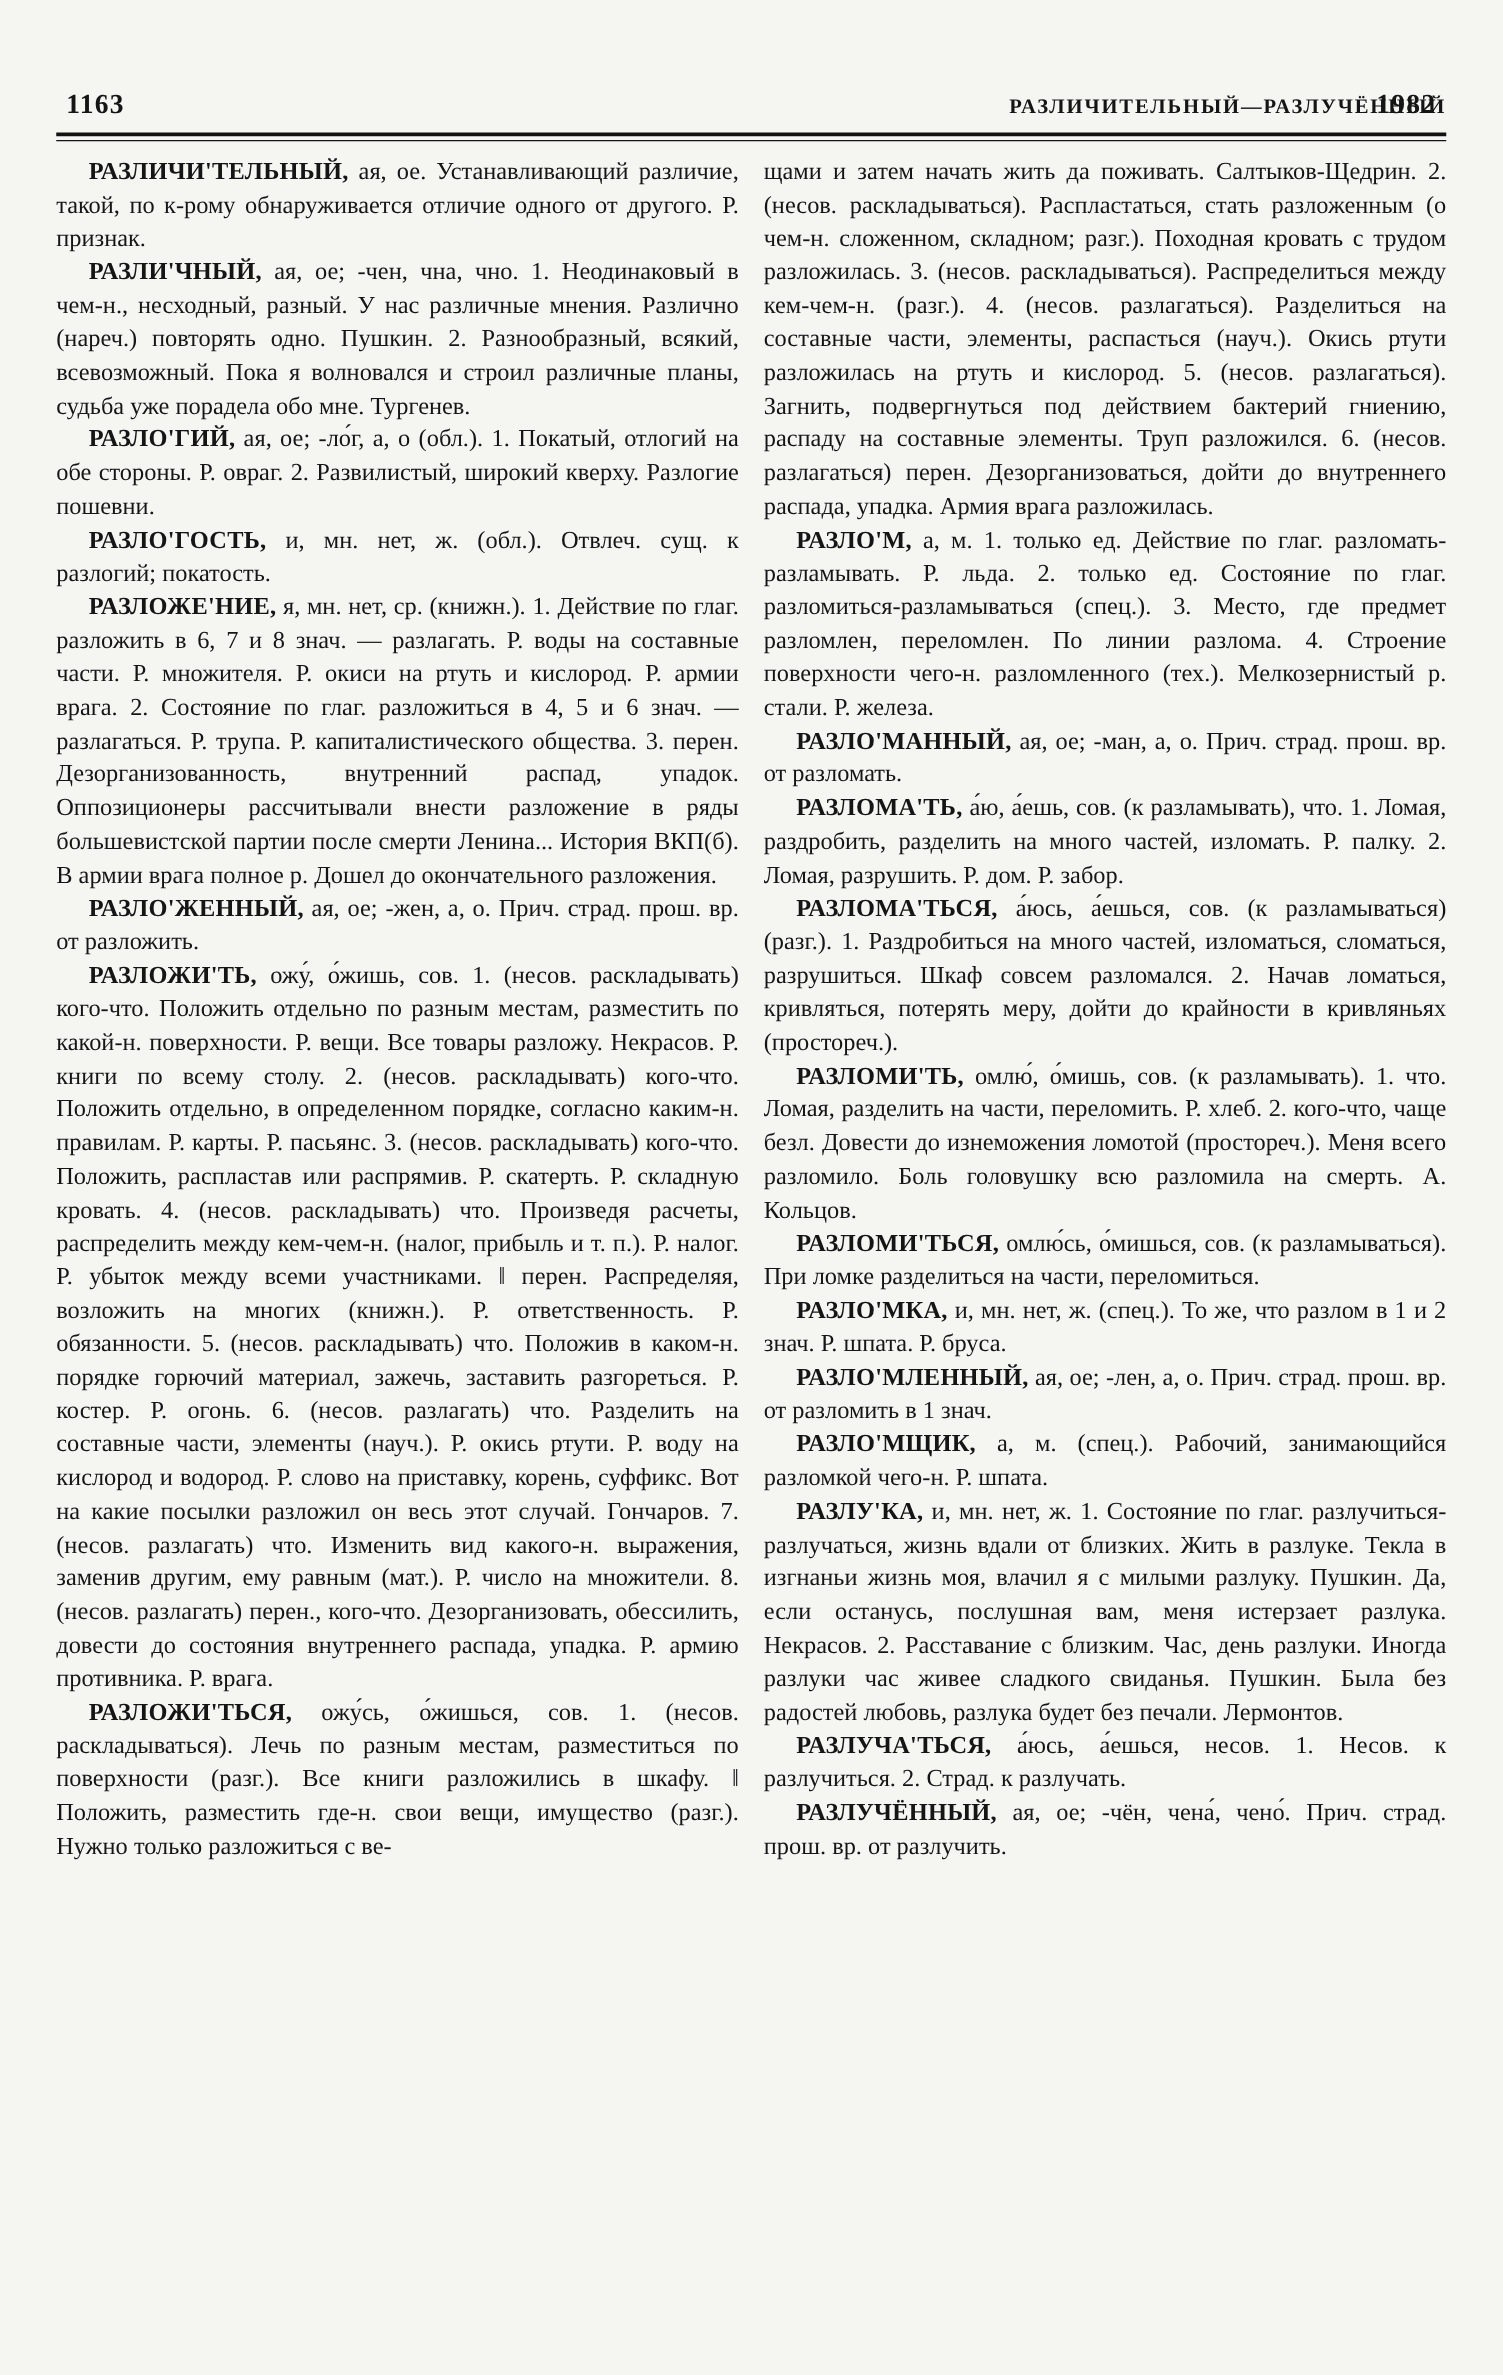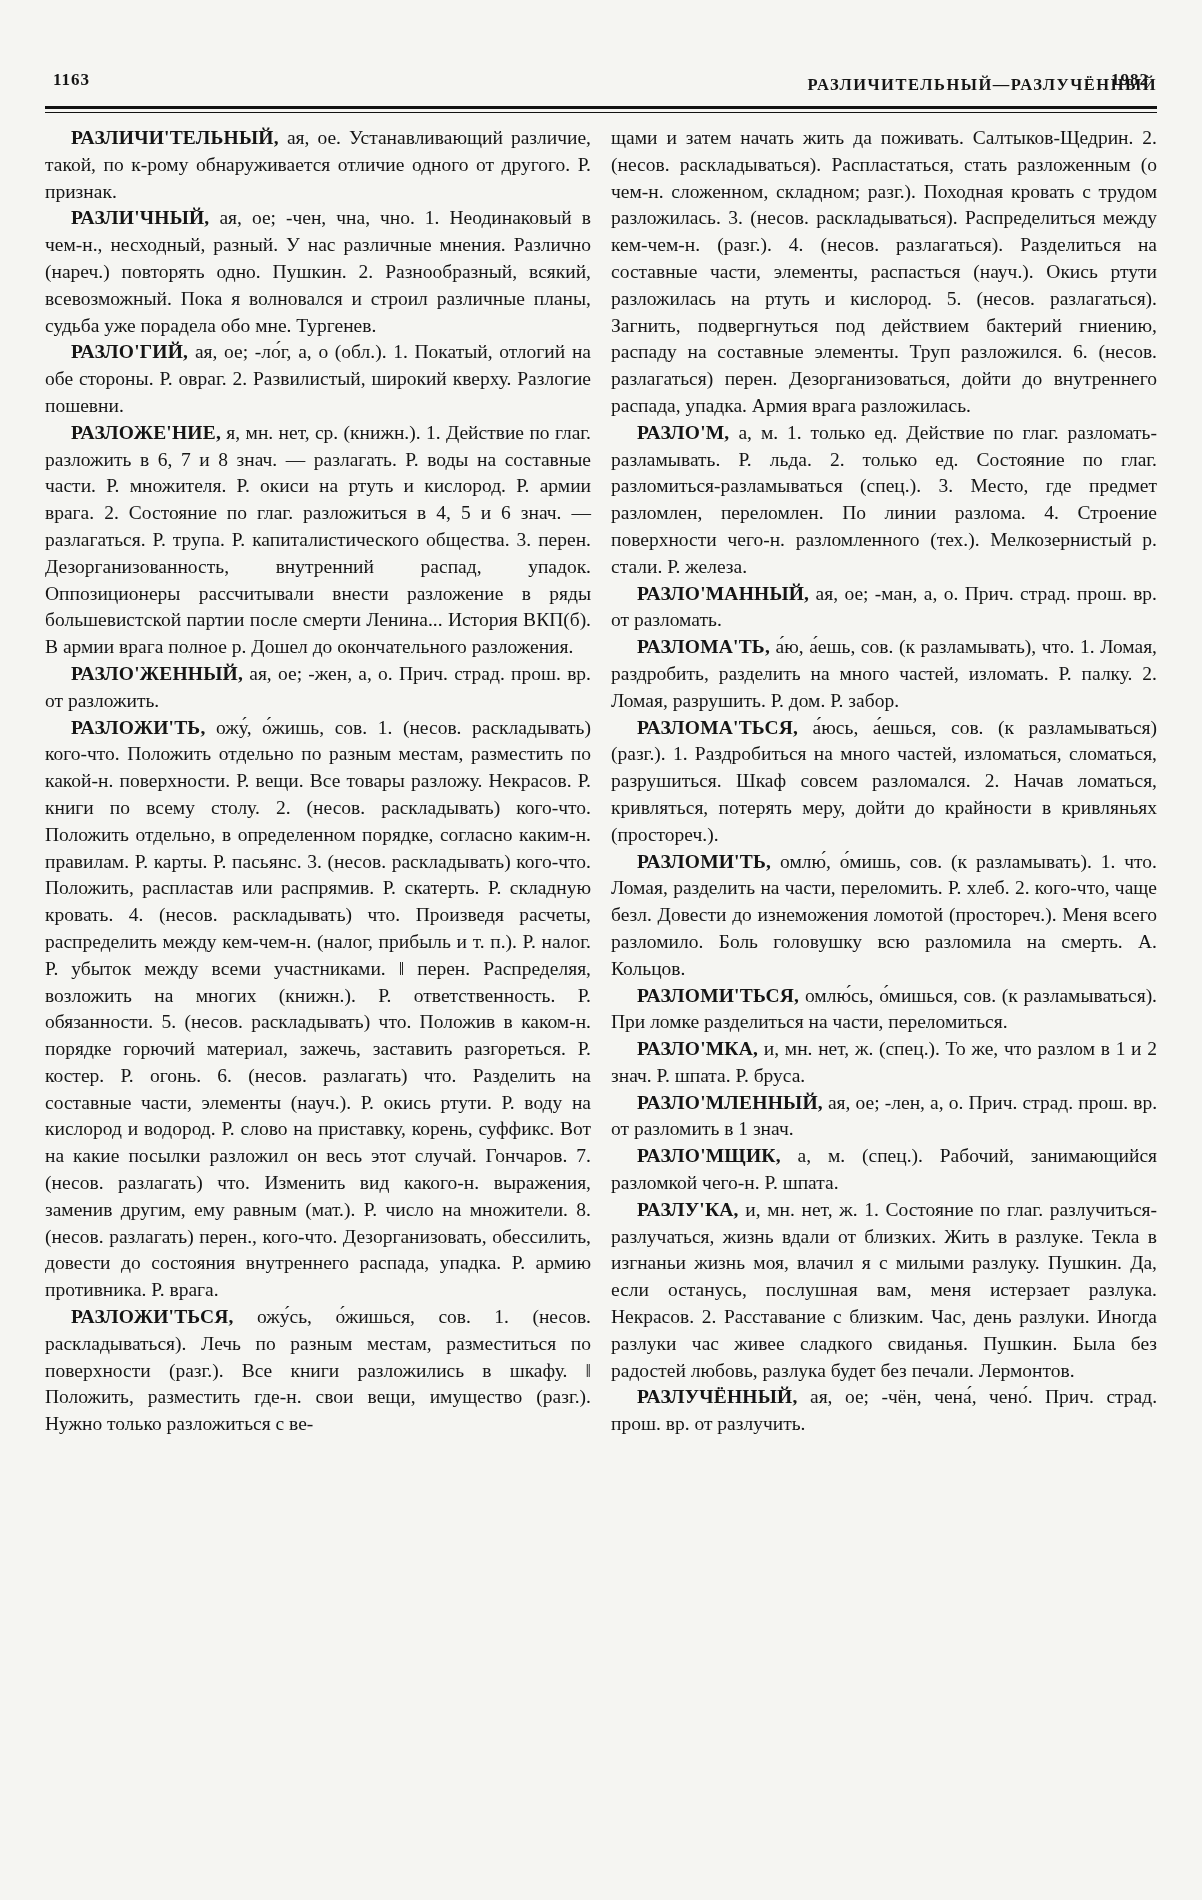--- a/index.html
+++ b/index.html
@@ -16,21 +16,21 @@
     padding:66px 45px 40px 45px;
     overflow:hidden;
     position:relative;
   }
   .header {
     position:relative;
     height:40px;
   }
   .pagenum {
     font-weight:bold;
-    font-size:17px;
+    font-size:22px;
     letter-spacing:1px;
   }
   .pagenum.left { position:absolute; left:8px; top:4px; }
   .pagenum.right { position:absolute; right:8px; top:4px; }
   .running-title {
     position:absolute; left:0; right:0; top:9px;
     text-align:right;
     font-weight:bold;
     font-size:16.5px;
     letter-spacing:1.5px;
@@ -75,34 +75,36 @@
     <span class="pagenum left">1163</span>
     <span class="running-title">РАЗЛИЧИТЕЛЬНЫЙ—РАЗЛУЧЁННЫЙ</span>
     <span class="pagenum right">1982</span>
   </div>
   <div class="rule"></div>
   <div class="columns">
     <div class="col">
         <p class="entry"><span class="headword">РАЗЛИЧИ'ТЕЛЬНЫЙ,</span> <span>ая, ое. Устанавливающий различие, такой, по к-рому обнаруживается отличие одного от другого. Р. признак.</span></p>
         <p class="entry"><span class="headword">РАЗЛИ'ЧНЫЙ,</span> <span>ая, ое; -чен, чна, чно. 1. Неодинаковый в чем-н., несходный, разный. У нас различные мнения. Различно (нареч.) повторять одно. Пушкин. 2. Разнообразный, всякий, всевозможный. Пока я волновался и строил различные планы, судьба уже порадела обо мне. Тургенев.</span></p>
         <p class="entry"><span class="headword">РАЗЛО'ГИЙ,</span> <span>ая, ое; -ло́г, а, о (обл.). 1. Покатый, отлогий на обе стороны. Р. овраг. 2. Развилистый, широкий кверху. Разлогие пошевни.</span></p>
+        <p class="entry"><span class="headword">РАЗЛО'ГОСТЬ,</span> <span>и, мн. нет, ж. (обл.). Отвлеч. сущ. к разлогий; покатость.</span></p>
         <p class="entry"><span class="headword">РАЗЛОЖЕ'НИЕ,</span> <span>я, мн. нет, ср. (книжн.). 1. Действие по глаг. разложить в 6, 7 и 8 знач. — разлагать. Р. воды на составные части. Р. множителя. Р. окиси на ртуть и кислород. Р. армии врага. 2. Состояние по глаг. разложиться в 4, 5 и 6 знач. — разлагаться. Р. трупа. Р. капиталистического общества. 3. перен. Дезорганизованность, внутренний распад, упадок. Оппозиционеры рассчитывали внести разложение в ряды большевистской партии после смерти Ленина... История ВКП(б). В армии врага полное р. Дошел до окончательного разложения.</span></p>
         <p class="entry"><span class="headword">РАЗЛО'ЖЕННЫЙ,</span> <span>ая, ое; -жен, а, о. Прич. страд. прош. вр. от разложить.</span></p>
         <p class="entry"><span class="headword">РАЗЛОЖИ'ТЬ,</span> <span>ожу́, о́жишь, сов. 1. (несов. раскладывать) кого-что. Положить отдельно по разным местам, разместить по какой-н. поверхности. Р. вещи. Все товары разложу. Некрасов. Р. книги по всему столу. 2. (несов. раскладывать) кого-что. Положить отдельно, в определенном порядке, согласно каким-н. правилам. Р. карты. Р. пасьянс. 3. (несов. раскладывать) кого-что. Положить, распластав или распрямив. Р. скатерть. Р. складную кровать. 4. (несов. раскладывать) что. Произведя расчеты, распределить между кем-чем-н. (налог, прибыль и т. п.). Р. налог. Р. убыток между всеми участниками. ‖ перен. Распределяя, возложить на многих (книжн.). Р. ответственность. Р. обязанности. 5. (несов. раскладывать) что. Положив в каком-н. порядке горючий материал, зажечь, заставить разгореться. Р. костер. Р. огонь. 6. (несов. разлагать) что. Разделить на составные части, элементы (науч.). Р. окись ртути. Р. воду на кислород и водород. Р. слово на приставку, корень, суффикс. Вот на какие посылки разложил он весь этот случай. Гончаров. 7. (несов. разлагать) что. Изменить вид какого-н. выражения, заменив другим, ему равным (мат.). Р. число на множители. 8. (несов. разлагать) перен., кого-что. Дезорганизовать, обессилить, довести до состояния внутреннего распада, упадка. Р. армию противника. Р. врага.</span></p>
         <p class="entry"><span class="headword">РАЗЛОЖИ'ТЬСЯ,</span> <span>ожу́сь, о́жишься, сов. 1. (несов. раскладываться). Лечь по разным местам, разместиться по поверхности (разг.). Все книги разложились в шкафу. ‖ Положить, разместить где-н. свои вещи, имущество (разг.). Нужно только разложиться с ве-</span></p>
       </div>
     <div class="divider"></div>
     <div class="col">
         <p class="entry cont"><span>щами и затем начать жить да поживать. Салтыков-Щедрин. 2. (несов. раскладываться). Распластаться, стать разложенным (о чем-н. сложенном, складном; разг.). Походная кровать с трудом разложилась. 3. (несов. раскладываться). Распределиться между кем-чем-н. (разг.). 4. (несов. разлагаться). Разделиться на составные части, элементы, распасться (науч.). Окись ртути разложилась на ртуть и кислород. 5. (несов. разлагаться). Загнить, подвергнуться под действием бактерий гниению, распаду на составные элементы. Труп разложился. 6. (несов. разлагаться) перен. Дезорганизоваться, дойти до внутреннего распада, упадка. Армия врага разложилась.</span></p>
         <p class="entry"><span class="headword">РАЗЛО'М,</span> <span>а, м. 1. только ед. Действие по глаг. разломать-разламывать. Р. льда. 2. только ед. Состояние по глаг. разломиться-разламываться (спец.). 3. Место, где предмет разломлен, переломлен. По линии разлома. 4. Строение поверхности чего-н. разломленного (тех.). Мелкозернистый р. стали. Р. железа.</span></p>
         <p class="entry"><span class="headword">РАЗЛО'МАННЫЙ,</span> <span>ая, ое; -ман, а, о. Прич. страд. прош. вр. от разломать.</span></p>
         <p class="entry"><span class="headword">РАЗЛОМА'ТЬ,</span> <span>а́ю, а́ешь, сов. (к разламывать), что. 1. Ломая, раздробить, разделить на много частей, изломать. Р. палку. 2. Ломая, разрушить. Р. дом. Р. забор.</span></p>
         <p class="entry"><span class="headword">РАЗЛОМА'ТЬСЯ,</span> <span>а́юсь, а́ешься, сов. (к разламываться) (разг.). 1. Раздробиться на много частей, изломаться, сломаться, разрушиться. Шкаф совсем разломался. 2. Начав ломаться, кривляться, потерять меру, дойти до крайности в кривляньях (простореч.).</span></p>
         <p class="entry"><span class="headword">РАЗЛОМИ'ТЬ,</span> <span>омлю́, о́мишь, сов. (к разламывать). 1. что. Ломая, разделить на части, переломить. Р. хлеб. 2. кого-что, чаще безл. Довести до изнеможения ломотой (простореч.). Меня всего разломило. Боль головушку всю разломила на смерть. А. Кольцов.</span></p>
         <p class="entry"><span class="headword">РАЗЛОМИ'ТЬСЯ,</span> <span>омлю́сь, о́мишься, сов. (к разламываться). При ломке разделиться на части, переломиться.</span></p>
         <p class="entry"><span class="headword">РАЗЛО'МКА,</span> <span>и, мн. нет, ж. (спец.). То же, что разлом в 1 и 2 знач. Р. шпата. Р. бруса.</span></p>
         <p class="entry"><span class="headword">РАЗЛО'МЛЕННЫЙ,</span> <span>ая, ое; -лен, а, о. Прич. страд. прош. вр. от разломить в 1 знач.</span></p>
         <p class="entry"><span class="headword">РАЗЛО'МЩИК,</span> <span>а, м. (спец.). Рабочий, занимающийся разломкой чего-н. Р. шпата.</span></p>
         <p class="entry"><span class="headword">РАЗЛУ'КА,</span> <span>и, мн. нет, ж. 1. Состояние по глаг. разлучиться-разлучаться, жизнь вдали от близких. Жить в разлуке. Текла в изгнаньи жизнь моя, влачил я с милыми разлуку. Пушкин. Да, если останусь, послушная вам, меня истерзает разлука. Некрасов. 2. Расставание с близким. Час, день разлуки. Иногда разлуки час живее сладкого свиданья. Пушкин. Была без радостей любовь, разлука будет без печали. Лермонтов.</span></p>
+        <p class="entry"><span class="headword">РАЗЛУЧА'ТЬСЯ,</span> <span>а́юсь, а́ешься, несов. 1. Несов. к разлучиться. 2. Страд. к разлучать.</span></p>
         <p class="entry"><span class="headword">РАЗЛУЧЁННЫЙ,</span> <span>ая, ое; -чён, чена́, чено́. Прич. страд. прош. вр. от разлучить.</span></p>
       </div>
   </div>
 </div>
 
 </body></html>

